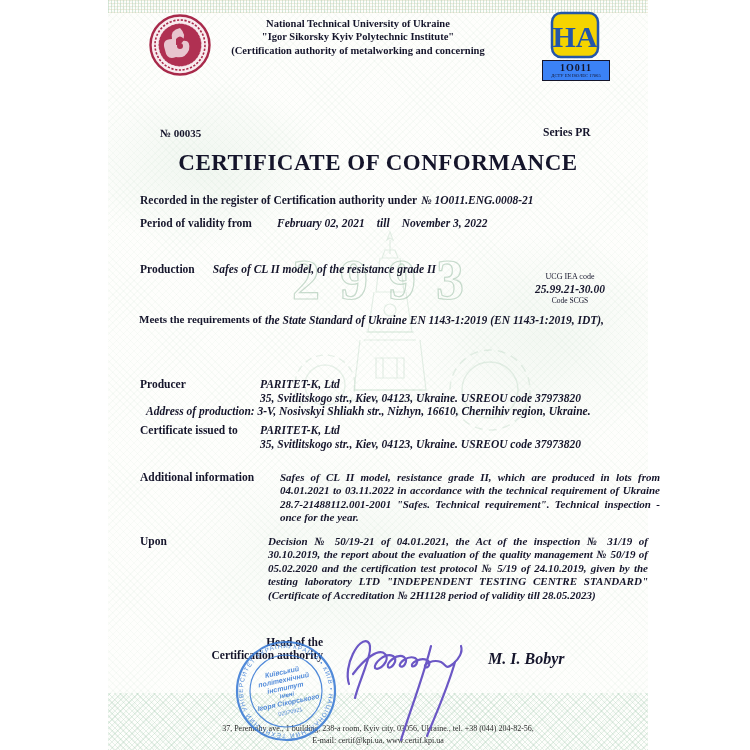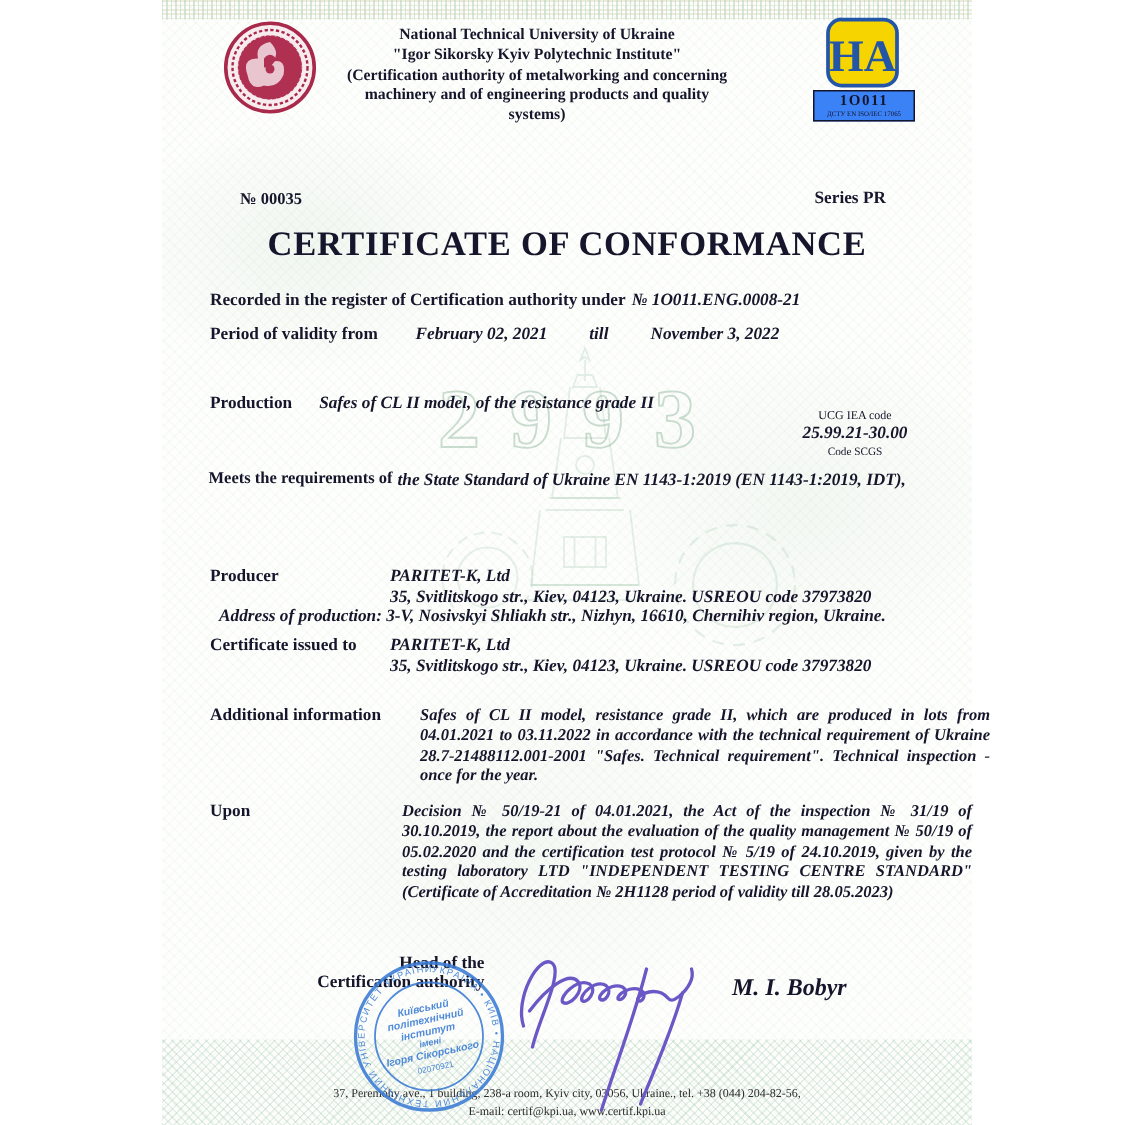--- a/index.html
+++ b/index.html
@@ -93,21 +93,20 @@
   <circle cx="32" cy="32" r="21.5" fill="none" stroke="#f2dfe5" stroke-width=".8" stroke-dasharray="1.2 2.4"></circle>
   <path d="M32 15 q7 7 2 13 q9 -2 7 9 q-4 9 -13 7 q-9 4 -11 -7 q-4 -11 7 -11 q-2 -9 8 -11z" fill="#f2dfe5" opacity=".85"></path>
   <path d="M28 26 q4 -5 8 0 q-2 6 -8 6 z" fill="#b03052"></path>
   <circle cx="32" cy="33" r="3" fill="#b03052"></circle>
 </svg>
 
 <div class="abs content hdr-text">
   <div>National Technical University of Ukraine</div>
   <div>"Igor Sikorsky Kyiv Polytechnic Institute"</div>
   <div>(Certification authority of metalworking and concerning</div>
-  <div>machinery and of engineering products and quality systems)</div>
 </div>
 
 <svg class="abs content" style="left:550px;top:11px;" width="50" height="48" viewBox="0 0 50 48">
   <rect x="2" y="2" width="46" height="44" rx="9" fill="#f5d400" stroke="#2456a8" stroke-width="2.5"></rect>
   <text x="25" y="36" text-anchor="middle" font-family="Liberation Serif, serif" font-size="30" font-weight="bold" fill="#2456a8">НА</text>
 </svg>
 <div class="abs content" style="left:542px;top:60px;width:66px;border:1px solid #15152b;background:#3b82f6;text-align:center;padding:1px 0;">
   <div style="font-size:10px;font-weight:bold;line-height:11px;letter-spacing:1px;">1О011</div>
   <div style="font-size:4.6px;line-height:6px;">ДСТУ EN ISO/IEC 17065</div>
 </div>
@@ -118,21 +117,21 @@
 <div class="abs content title">CERTIFICATE OF CONFORMANCE</div>
 
 <div class="abs content" style="left:140px;top:190px;width:500px;">
   <span class="lbl" style="font-size:11.5px;">Recorded in the register of Certification authority under</span>
   <span class="val-lg">№ 1О011.ENG.0008-21</span>
 </div>
 
 <div class="abs content" style="left:140px;top:217px;display:flex;">
   <span class="lbl" style="width:137px;font-size:11.5px;">Period of validity from</span>
   <span class="val-lg">February 02, 2021</span>
-  <span class="val-lg" style="margin:0 28px;">till</span>
+  <span class="val-lg" style="margin:0 12px;">till</span>
   <span class="val-lg">November 3, 2022</span>
 </div>
 
 <div class="abs content" style="left:140px;top:259px;">
   <span class="lbl" style="font-size:11.5px;">Production</span>
   <span class="val-lg" style="margin-left:14px;">Safes of CL II model, of the resistance grade II</span>
 </div>
 
 <div class="abs content codes">
   <div class="c1">UCG IEA code</div>

